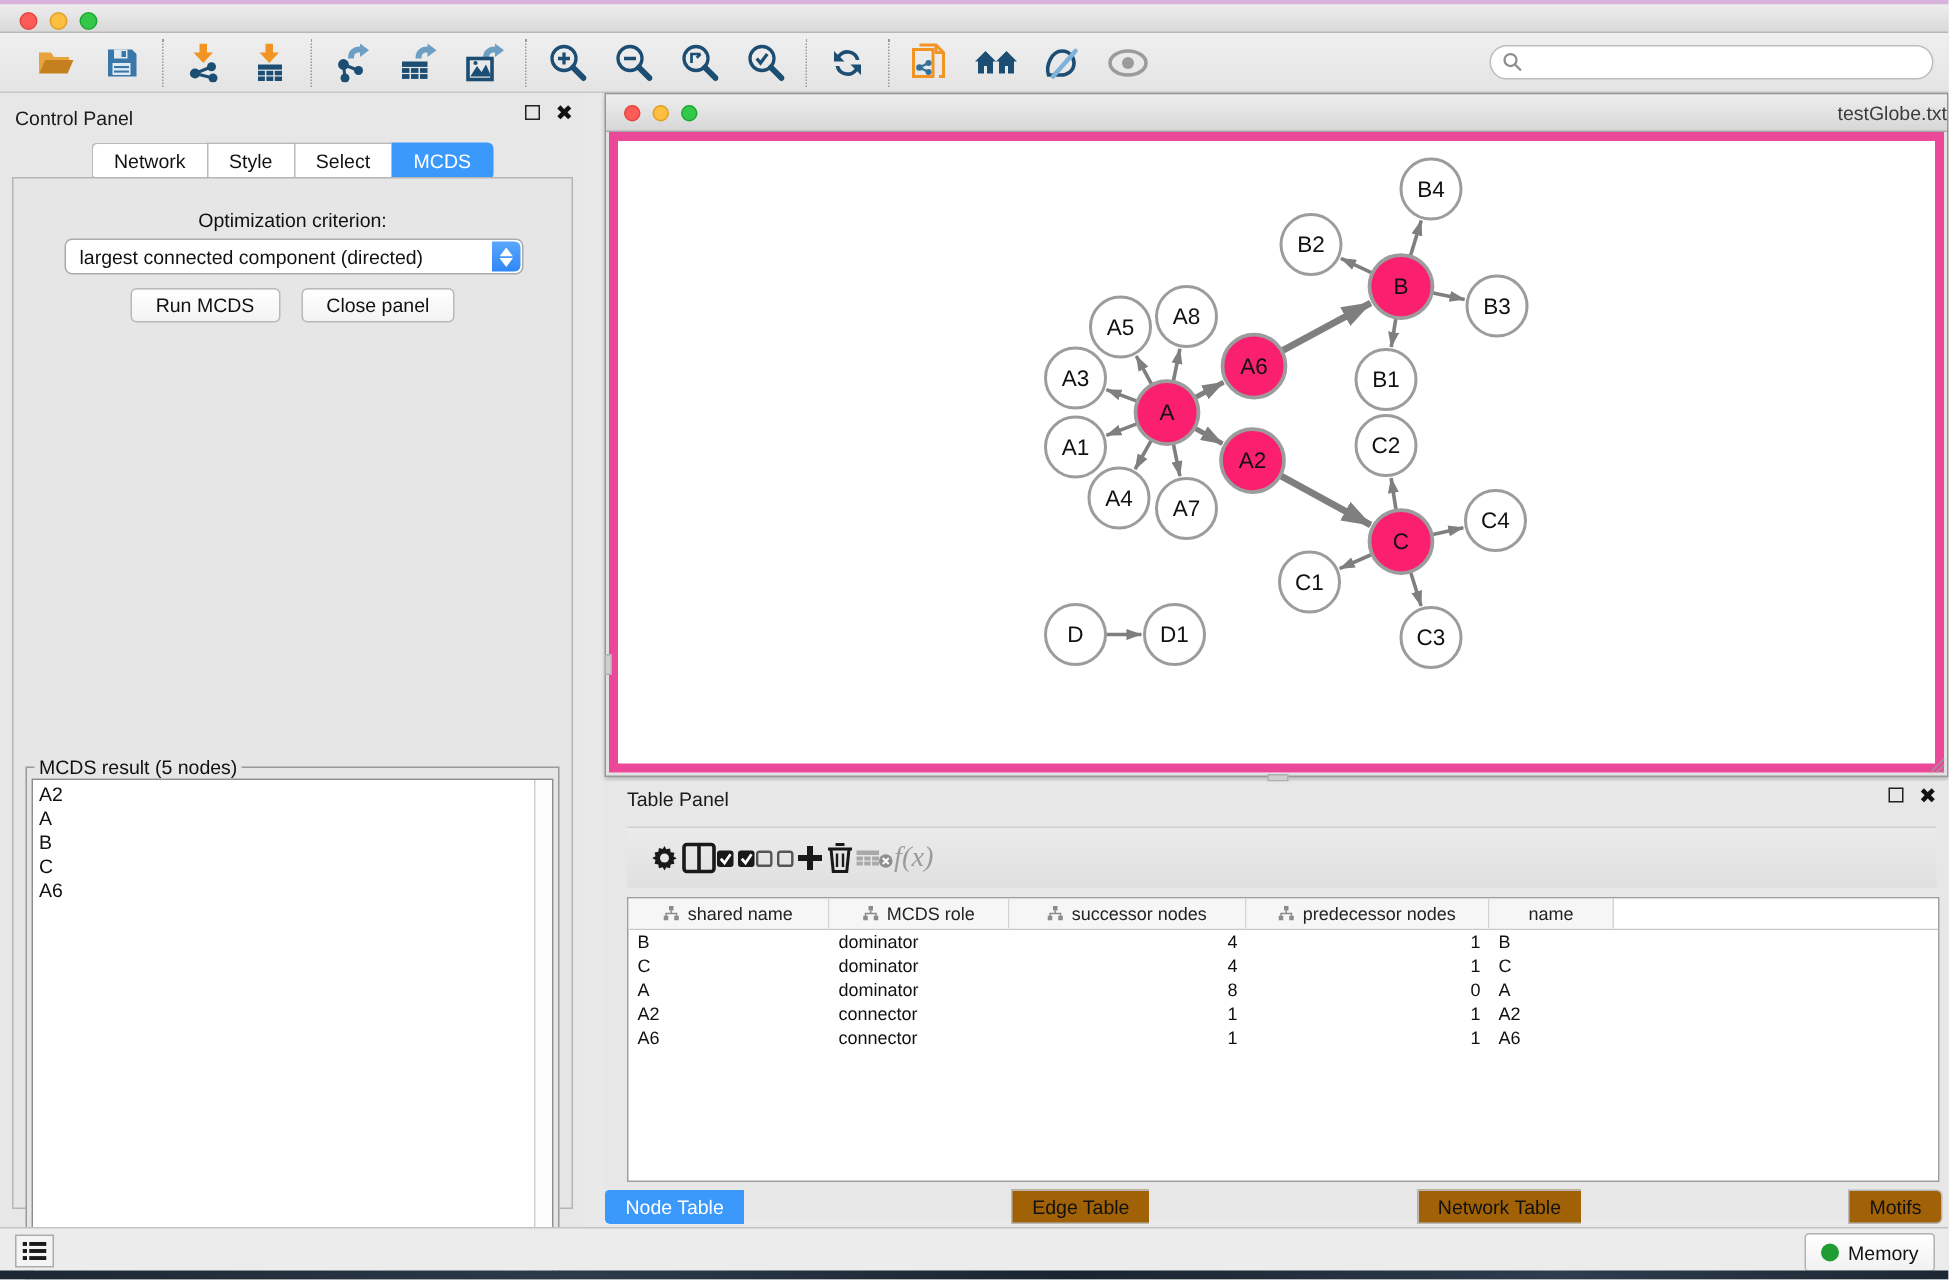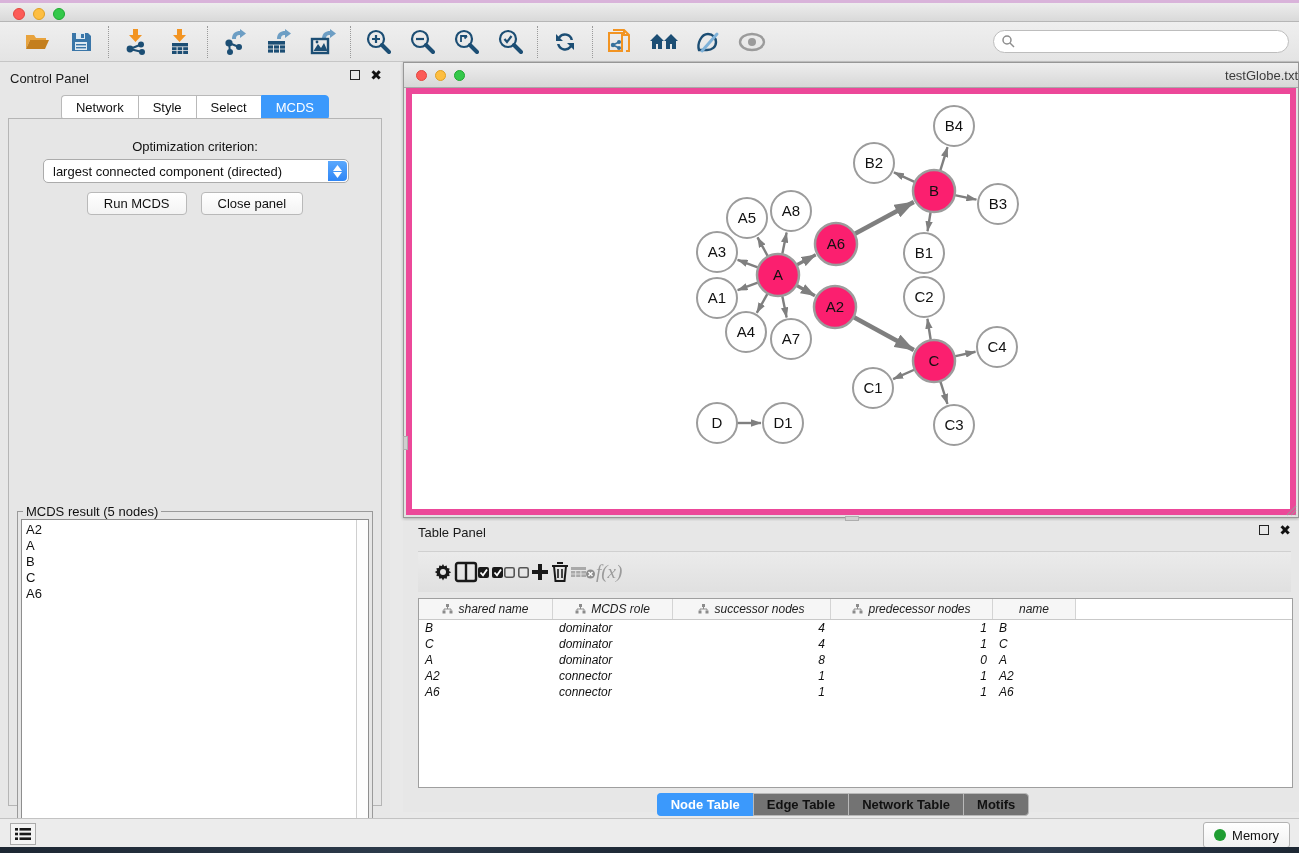--- a/index.html
+++ b/index.html
@@ -71,29 +71,29 @@
   .grip-left { position:absolute; left:-1px; top:373px; width:5px; height:14px; background:#cfcfcf; border:1px solid #aeaeae; }
   .grip-bottom { position:absolute; left:443px; bottom:-2px; width:14px; height:5px; background:#cfcfcf; border:1px solid #aeaeae; }
 
   
   .table-panel { position:absolute; left:403px; top:521px; width:896px; height:291px; background:#e7e7e7; }
   .tp-header { position:absolute; left:15px; top:4px; font-size:13px; color:#1a1a1a; }
   .tp-toolbar { position:absolute; left:15px; top:30px; width:873px; height:41px;
     background:linear-gradient(#ebebeb,#e0e0e0); border-top:1px solid #d0d0d0; display:flex; align-items:center; padding-left:14px; }
   .tp-btn { display:flex; align-items:center; justify-content:center; }
   .fx { font-family:"Liberation Serif","DejaVu Serif",serif; font-style:italic; font-size:19px; color:#9b9b9b; }
-  .grid { position:absolute; left:15px; top:77px; width:875px; height:190px; background:#fff; border:1px solid #9f9f9f; overflow:hidden;font-style:italic; }
+  .grid { position:absolute; left:15px; top:77px; width:875px; height:190px; background:#fff; border:1px solid #9f9f9f; overflow:hidden; }
   .grid-header { display:flex; height:21px; border-bottom:1px solid #c9c9c9; }
   .gh-cell { background:#f6f6f6; border-right:1px solid #d4d4d4; font-size:12px; color:#222;
     display:flex; align-items:center; justify-content:center; gap:5px; }
   .grid-rows .g-row { display:flex; height:16px; }
   .g-cell { font-size:12px; color:#111; padding:1px 6px 0 6px; white-space:nowrap; overflow:hidden; }
   .num { text-align:right; }
-  .tp-tabs { position:absolute; left:0; right:16px; top:272px; display:flex; justify-content:center;font-weight:bold; }
-  .tp-tab { font-size:13px; padding:3px 13px; background:#737373; border:1px solid #b9b9b9; border-right:none; color:#111; }
+  .tp-tabs { position:absolute; left:0; right:4px; top:272px; display:flex; justify-content:space-between; }
+  .tp-tab { font-size:13px; padding:3px 13px; background:#a16207; border:1px solid #b9b9b9; border-right:none; color:#111; }
   .tp-tab:first-child { border-radius:4px 0 0 4px; }
   .tp-tab:last-child { border-radius:0 4px 4px 0; border-right:1px solid #b9b9b9; }
   .tp-tab.selected { background:#3b99fc; border-color:#3b99fc; color:#fff; }
 
   
   .statusbar { position:absolute; left:0; top:818px; width:100%; height:29px; background:#ececec; border-top:1px solid #c3c3c3; }
   .status-list-btn { position:absolute; left:10px; top:4px; width:26px; height:22px; background:#f4f4f4;
     border:1px solid #ababab; display:flex; align-items:center; justify-content:center; }
   .memory-btn { position:absolute; right:9px; top:3px; height:23px; background:linear-gradient(#ffffff,#f1f1f1);
     border:1px solid #b3b3b3; border-radius:3px; display:flex; align-items:center; gap:6px; padding:12px 10px; font-size:13px; color:#111; }

